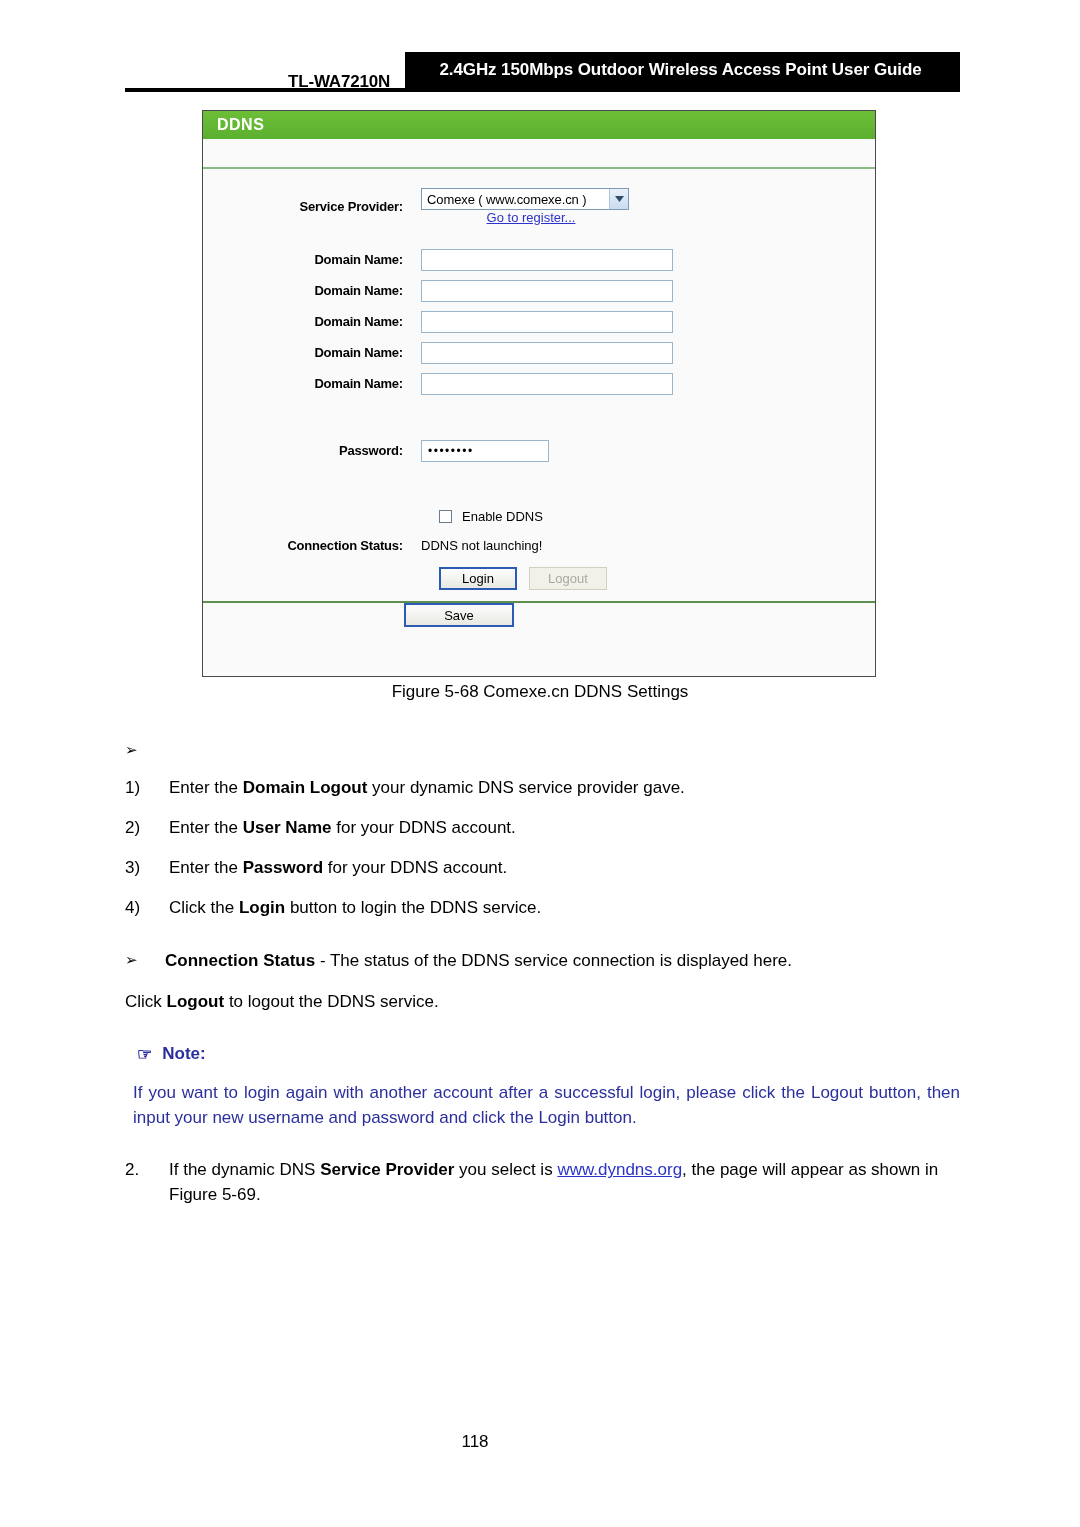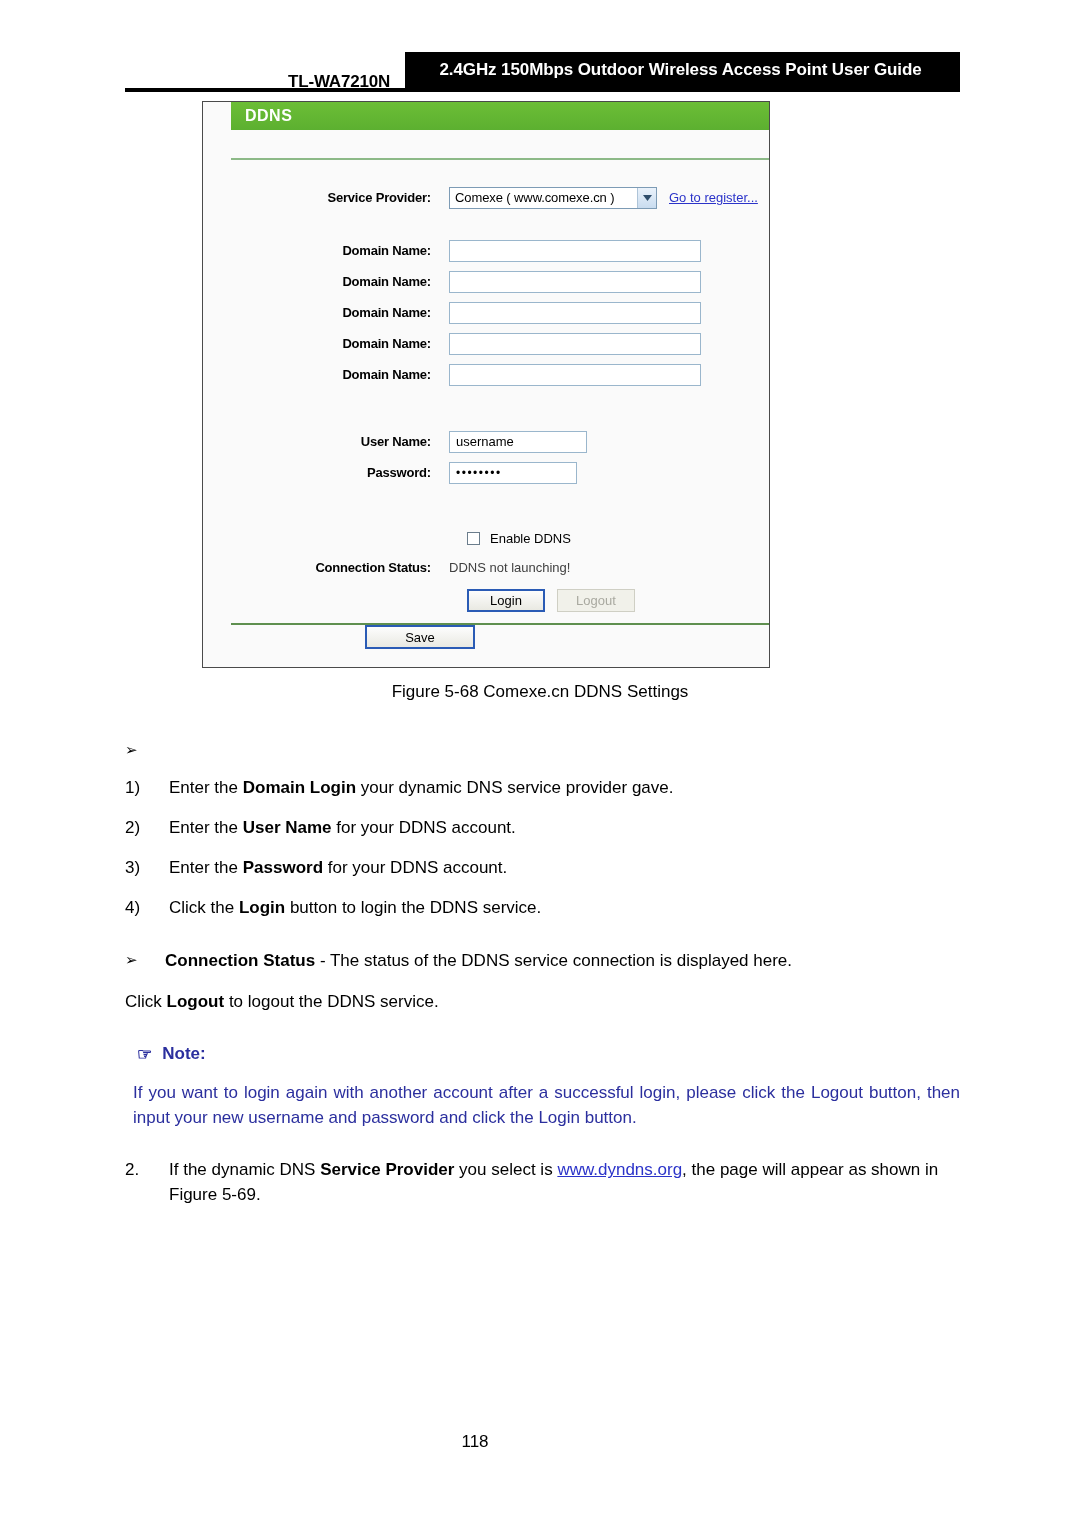--- a/index.html
+++ b/index.html
@@ -57,27 +57,26 @@
     top: 88px;
     width: 835px;
     height: 4px;
     background: #000000;
   }
 
   
   .panel {
     position: absolute;
     left: 202px;
-    top: 101px;
-    width: 568px;
+    top: 110px;
+    width: 674px;
     height: 567px;
     background: #fafafa;
     border: 1px solid #4a4a4a;
     box-sizing: border-box;
-    padding-left: 28px;
   }
   .panel-title {
     height: 28px;
     background: linear-gradient(to bottom, #6cbe36 0%, #5cb030 100%);
     color: #ffffff;
     font-size: 16px;
     font-weight: bold;
     display: flex;
     align-items: center;
     padding-left: 14px;
@@ -108,20 +107,21 @@
     padding-right: 18px;
     font-size: 13px;
     font-weight: bold;
     color: #000;
     box-sizing: border-box;
     letter-spacing: -0.2px;
   }
   .fctl {
     display: flex;
     align-items: center;
+    flex-direction: column;
   }
   .spacer-14 { height: 14px; }
   .spacer-22 { height: 22px; }
 
   
   .select-box {
     width: 208px;
     height: 22px;
     border: 1px solid #7d9bb5;
     background: #ffffff;
@@ -188,21 +188,21 @@
     box-sizing: border-box;
   }
   .cb-label {
     margin-left: 10px;
     font-size: 13px;
     color: #000;
   }
 
   .status-text {
     font-size: 13px;
-    color: #404040;
+    color: #000000;
   }
 
   
   .btn-row {
     display: flex;
     align-items: center;
     padding-left: 236px;
     height: 34px;
     gap: 12px;
   }
@@ -392,24 +392,20 @@
       <div class="tinput domain"></div>
     </div>
     <div class="frow">
       <div class="flabel">Domain Name:</div>
       <div class="tinput domain"></div>
     </div>
 
     <div class="spacer-22"></div>
     <div class="spacer-14"></div>
 
-    <div class="frow">
-      <div class="flabel">User Name:</div>
-      <div class="tinput user">username</div>
-    </div>
 
     <div class="frow">
       <div class="flabel">Password:</div>
       <div class="tinput pass">••••••••</div>
     </div>
 
     <div class="spacer-22"></div>
     <div class="spacer-14"></div>
 
     <div class="cb-row">
@@ -439,21 +435,21 @@
 <div class="caption">Figure 5-68 Comexe.cn DDNS Settings</div>
 
 <div class="content">
 
   <div class="bullet-line">
     <span class="bullet-glyph">➢</span>
   </div>
 
   <div class="num-line">
     <span class="num-marker">1)</span>
-    <span><span>Enter the </span><b>Domain Login</b><span> your dynamic DNS service provider gave.</span></span>
+    <span><span>Enter the </span><b>Domain Logout</b><span> your dynamic DNS service provider gave.</span></span>
   </div>
 
   <div class="num-line">
     <span class="num-marker">2)</span>
     <span><span>Enter the </span><b>User Name</b><span> for your DDNS account.</span></span>
   </div>
 
   <div class="num-line">
     <span class="num-marker">3)</span>
     <span><span>Enter the </span><b>Password</b><span> for your DDNS account.</span></span>

